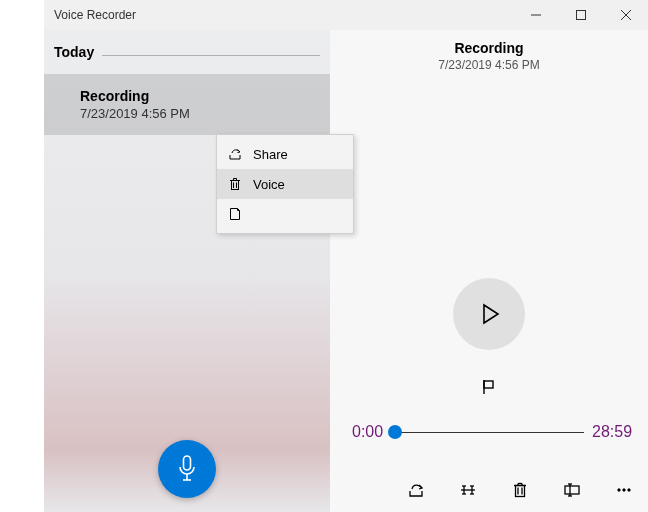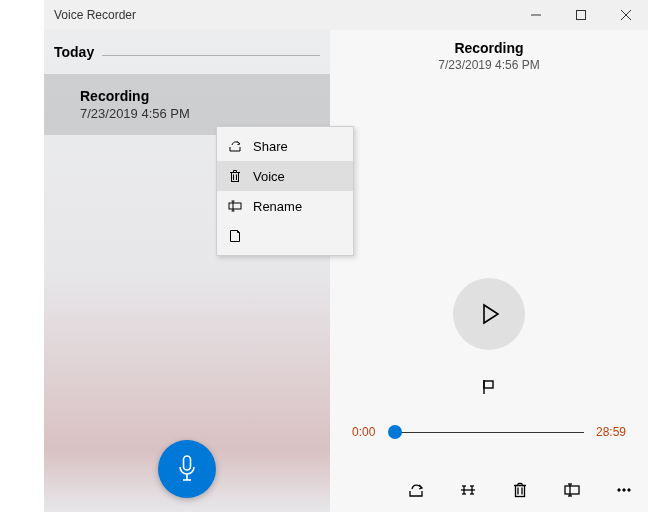--- a/index.html
+++ b/index.html
@@ -12,31 +12,31 @@
 .win-btn svg { stroke: #333; }
 .content { flex: 1; display: flex; min-height: 0; }
 .sidebar { width: 286px; position: relative; background: linear-gradient(180deg, #ecedef 0, #e7e7ea 240px, #d9c1c3 420px, #e7e7ea 100%); display: flex; flex-direction: column; }
 .sidebar .section-header { height: 34px; display: flex; align-items: flex-end; padding: 0 10px 4px; font-size: 14px; font-weight: 600; color: #000; }
 .sidebar .section-header .hr { flex:1; border-bottom: 1px solid rgba(0,0,0,0.25); margin-left: 8px; margin-bottom: 4px; }
 .rec-item { margin-top: 10px; background: rgba(0,0,0,0.12); padding: 14px 22px 14px 36px; }
 .rec-item .name { font-size: 14px; font-weight: 600; color: #000; }
 .rec-item .time { font-size: 13px; color: #333; margin-top: 2px; }
 .record-btn { position: absolute; left: 50%; transform: translateX(-50%); bottom: 14px; width: 58px; height: 58px; border-radius: 50%; background: #0078d7; display:flex; align-items:center; justify-content:center; box-shadow: 0 2px 6px rgba(0,0,0,0.25); }
 .record-btn svg { stroke: #fff; fill: none; }
-.ctx-menu { position: absolute; left: 172px; top: 96px; width: 138px; background: #f3f3f3; border: 1px solid #cfcfcf; box-shadow: 2px 2px 5px rgba(0,0,0,0.15); padding: 4px 0; z-index: 10; }
+.ctx-menu { position: absolute; left: 172px; top: 104px; width: 138px; background: #f3f3f3; border: 1px solid #cfcfcf; box-shadow: 2px 2px 5px rgba(0,0,0,0.15); padding: 4px 0; z-index: 10; }
 .ctx-item { height: 30px; display:flex; align-items:center; padding: 0 10px; font-size: 13px; color: #000; gap: 10px; }
 .ctx-item.hover { background: #dedede; }
 .ctx-item .ic { width: 16px; height: 16px; display:flex; align-items:center; justify-content:center; }
 .main { flex:1; background: #f7f7f7; display:flex; flex-direction: column; align-items: stretch; padding-top: 10px; position: relative; }
 .main .mtitle { text-align:center; font-size: 14px; font-weight: 600; color:#000; }
 .main .mtime { text-align:center; font-size: 12px; color:#555; margin-top:2px; }
 .play-btn { width: 72px; height:72px; border-radius:50%; background:#e0e0e0; display:flex; align-items:center; justify-content:center; position:absolute; left:50%; top: 248px; transform: translateX(-50%); }
 .flag-btn { position:absolute; left:50%; top: 340px; transform: translateX(-50%); width:34px; height:34px; display:flex; align-items:center; justify-content:center; }
 .timeline { position:absolute; left: 22px; right: 22px; bottom: 70px; display:flex; align-items:center; gap:8px; }
-.timeline .t { font-size: 12px; color:#c2410c; width: 34px; }
+.timeline .t { font-size: 16px; color:#701a75; width: 34px; }
 .timeline .t.right { text-align: right; }
 .track { flex:1; height: 20px; position: relative; display:flex; align-items:center; }
 .track .line { height:1px; background:#333; width:100%; }
 .track .thumb { position:absolute; left:0; top:50%; transform:translate(-6px,-50%); width:14px; height:14px; border-radius:50%; background:#0078d7; }
 .toolbar { position:absolute; right: 12px; bottom: 10px; display:flex; gap: 28px; align-items:center; }
 .tb { width:24px; height:24px; display:flex; align-items:center; justify-content:center; }
 .tb svg { stroke:#000; fill:none; }
 svg { display:block; }
 </style>
 </head>
@@ -107,31 +107,20 @@
                 <line x1="5.5" y1="1.5" x2="8.5" y2="1.5"></line>
                 <line x1="5.5" y1="5.5" x2="5.5" y2="11"></line>
                 <line x1="8.5" y1="5.5" x2="8.5" y2="11"></line>
               </svg>
           </span>
           <span>Voice</span>
         </div>
         <div class="ctx-item">
           <span class="ic">
             <svg width="14" height="14" viewBox="0 0 14 14" stroke="#000" fill="none" stroke-width="1">
-                <rect x="1" y="4" width="12" height="6"></rect>
-                <line x1="5" y1="2" x2="5" y2="12"></line>
-                <line x1="3.5" y1="2" x2="6.5" y2="2"></line>
-                <line x1="3.5" y1="12" x2="6.5" y2="12"></line>
-              </svg>
-          </span>
-          <span>Rename</span>
-        </div>
-        <div class="ctx-item">
-          <span class="ic">
-            <svg width="14" height="14" viewBox="0 0 14 14" stroke="#000" fill="none" stroke-width="1">
                 <path d="M2.5 1.5 h7 l2 2 v9 h-9 z"></path>
                 <path d="M9.5 1.5 v2 h2"></path>
               </svg>
           </span>
         </div>
       </div>
     </div>
 
     <div class="main">
       <div class="mtitle">Recording</div>

